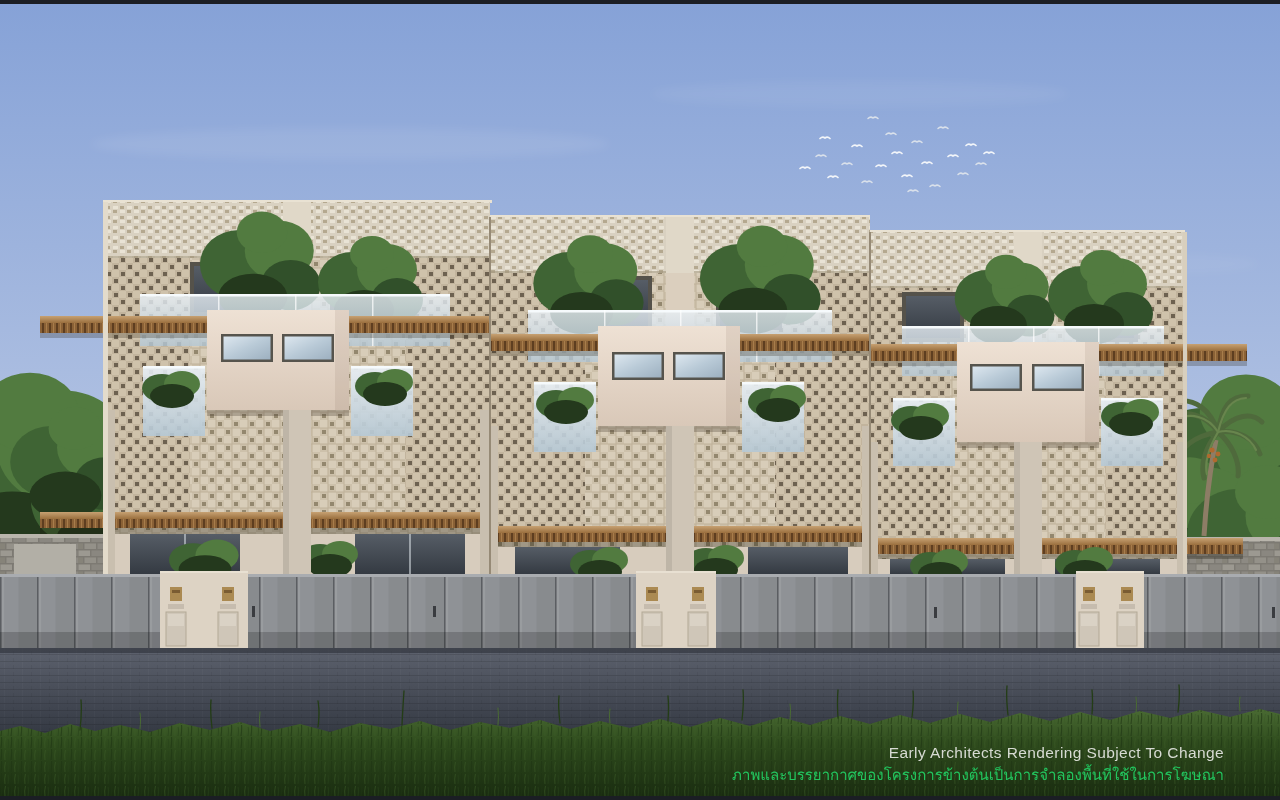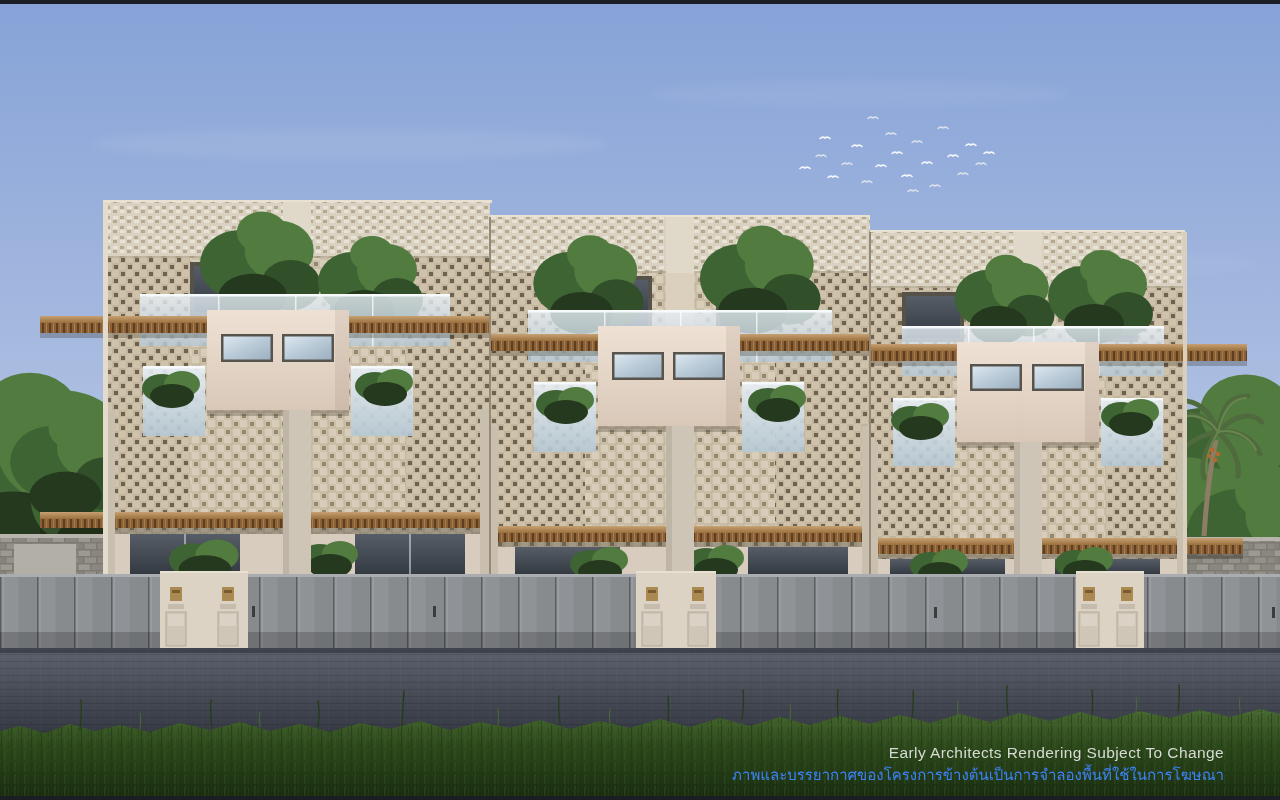--- a/index.html
+++ b/index.html
@@ -2,21 +2,21 @@
 <html><head>
 <meta charset="utf-8">
 <style>
   html,body{margin:0;padding:0;background:#1b1e24;}
   #stage{position:relative;width:1280px;height:792px;margin:4px auto;overflow:hidden;
          font-family:Liberation Sans, sans-serif;}
   #stage svg{display:block;}
   .disclaimer{position:absolute;right:56px;top:739px;text-align:right;line-height:1.25;
               color:#d7dbd3;}
   .disclaimer .d1{font-size:15.5px;letter-spacing:.4px;}
-  .disclaimer .d2{font-size:15px;margin-top:4px;color:#3b82f6;}
+  .disclaimer .d2{font-size:15px;margin-top:4px;color:#22c55e;}
 </style>
 </head>
 <body>
 
 <div id="stage">
 <svg width="1280" height="800" viewBox="0 0 1280 800">
 <defs>
   <linearGradient id="skyGrad" x1="0" y1="0" x2="0" y2="1">
     <stop offset="0" stop-color="#86a2d7"></stop>
     <stop offset="0.72" stop-color="#b4c4e3"></stop>

